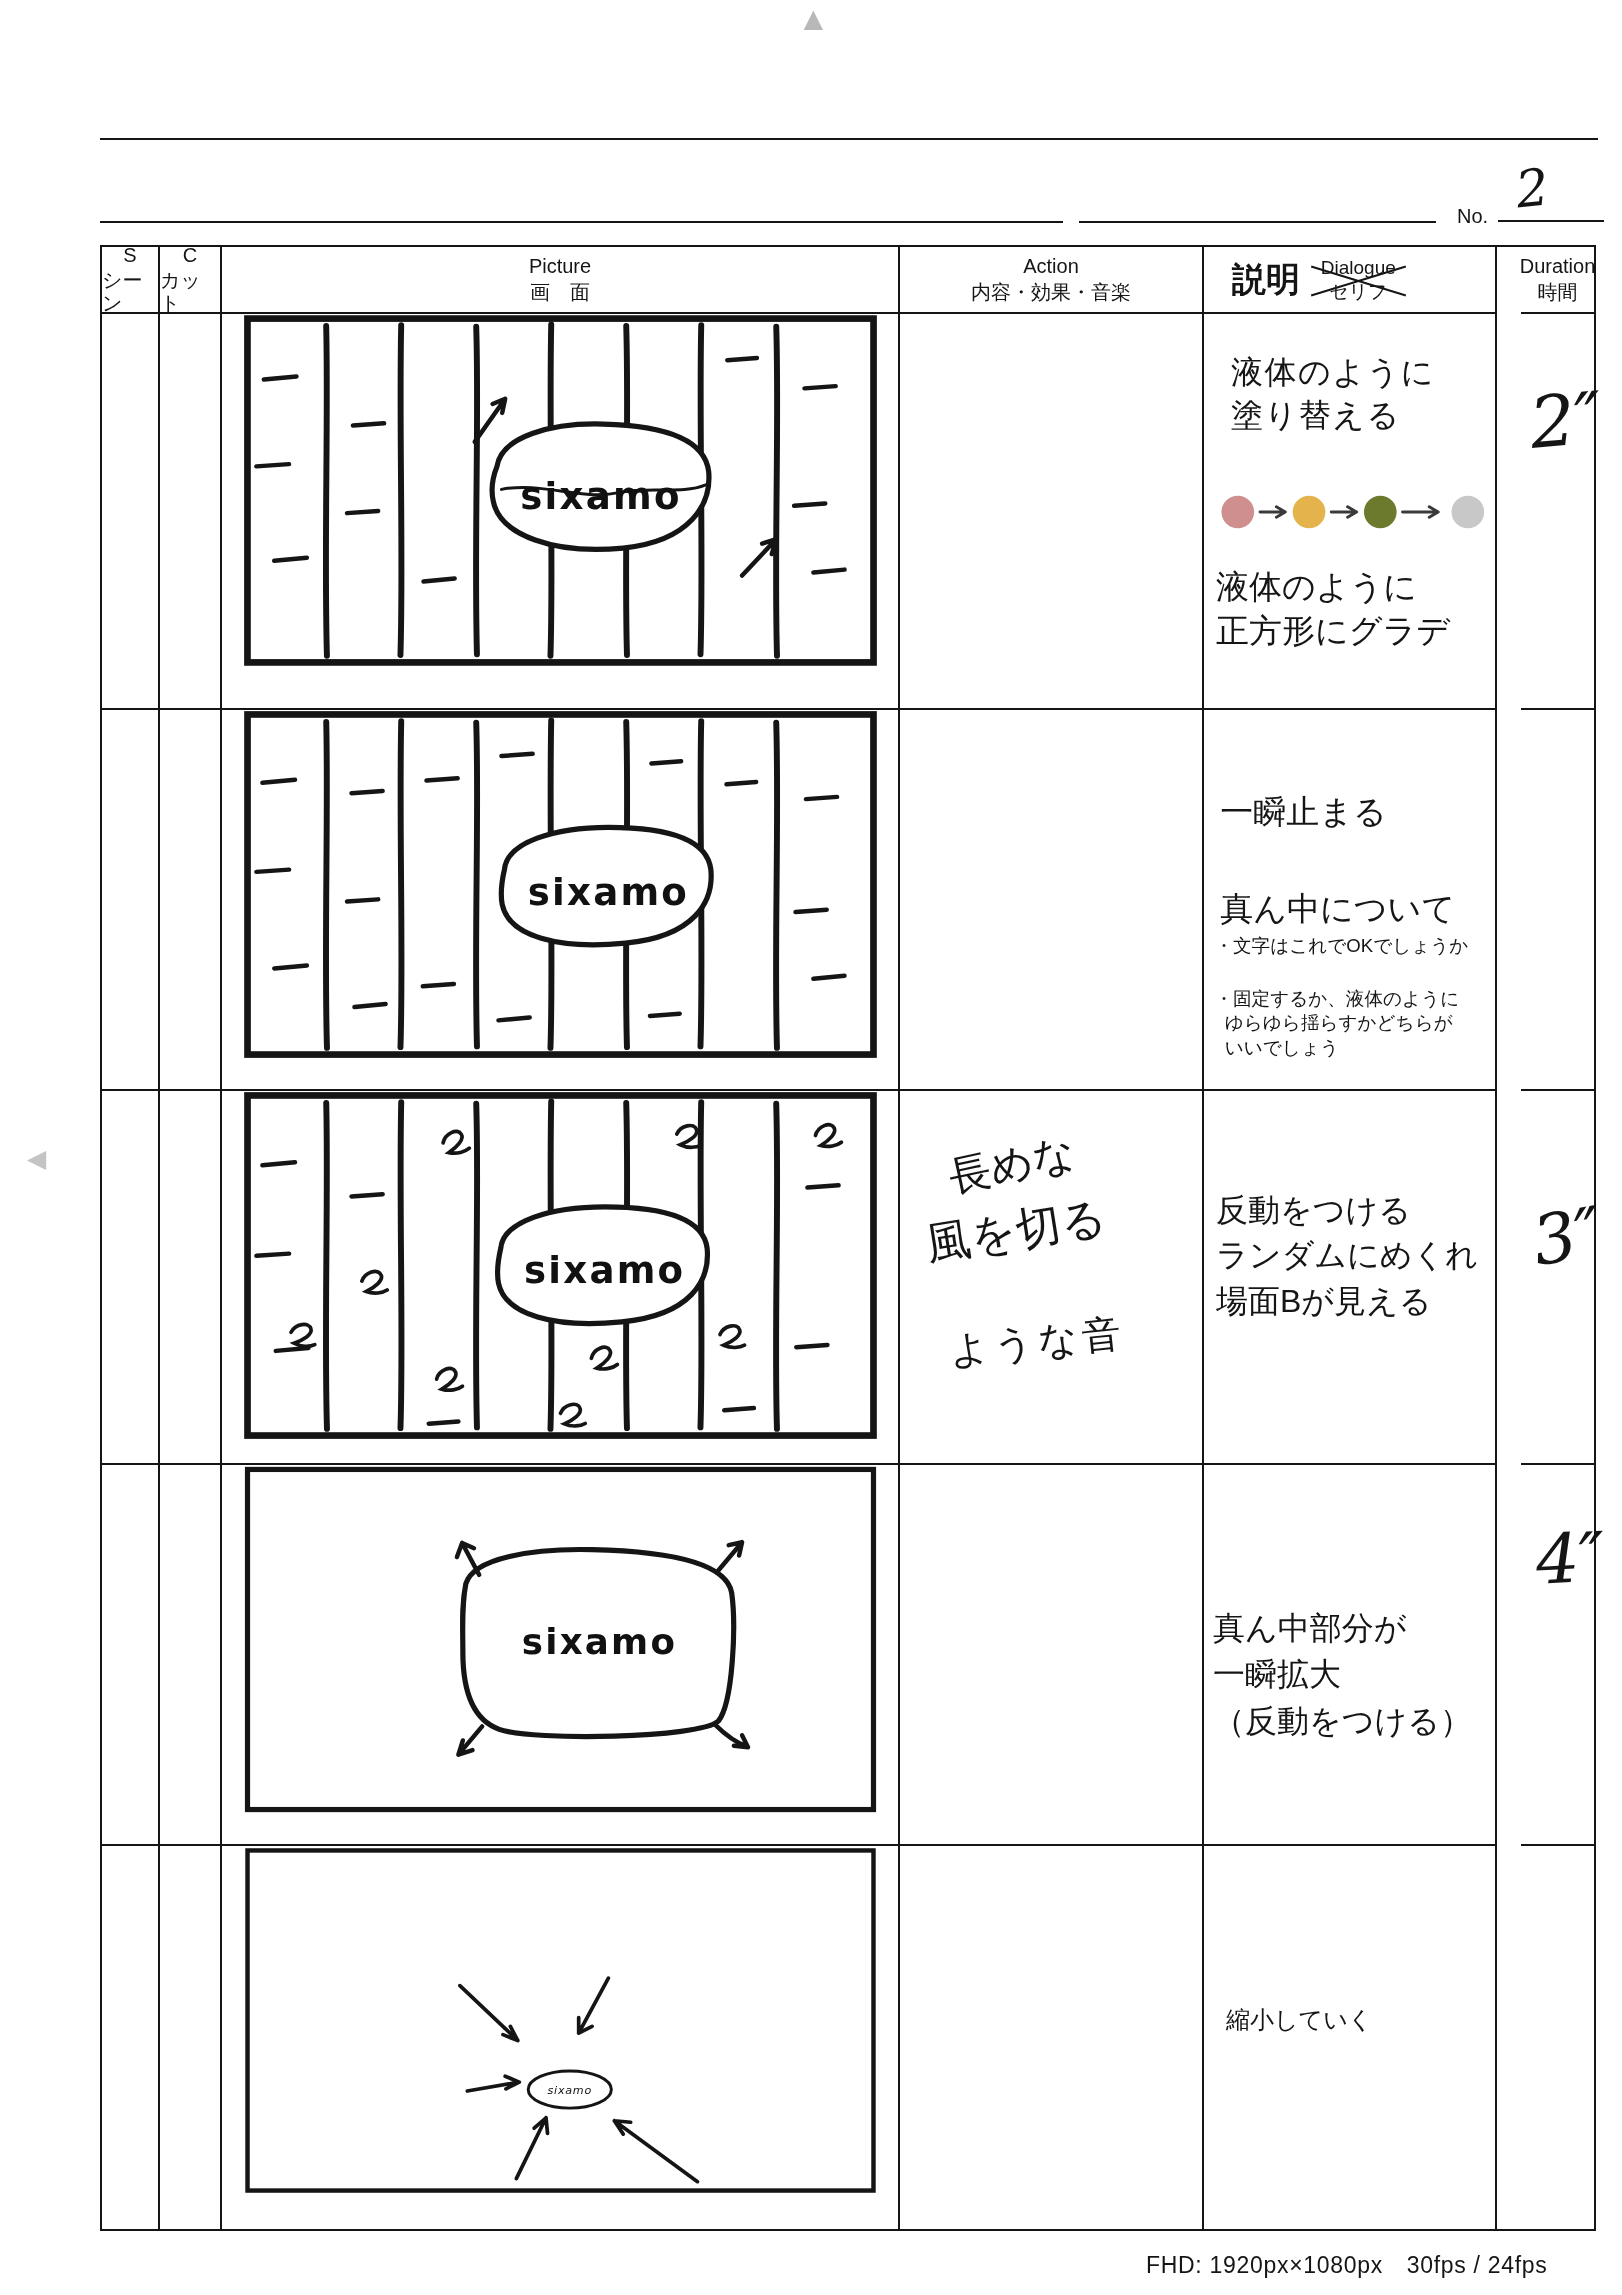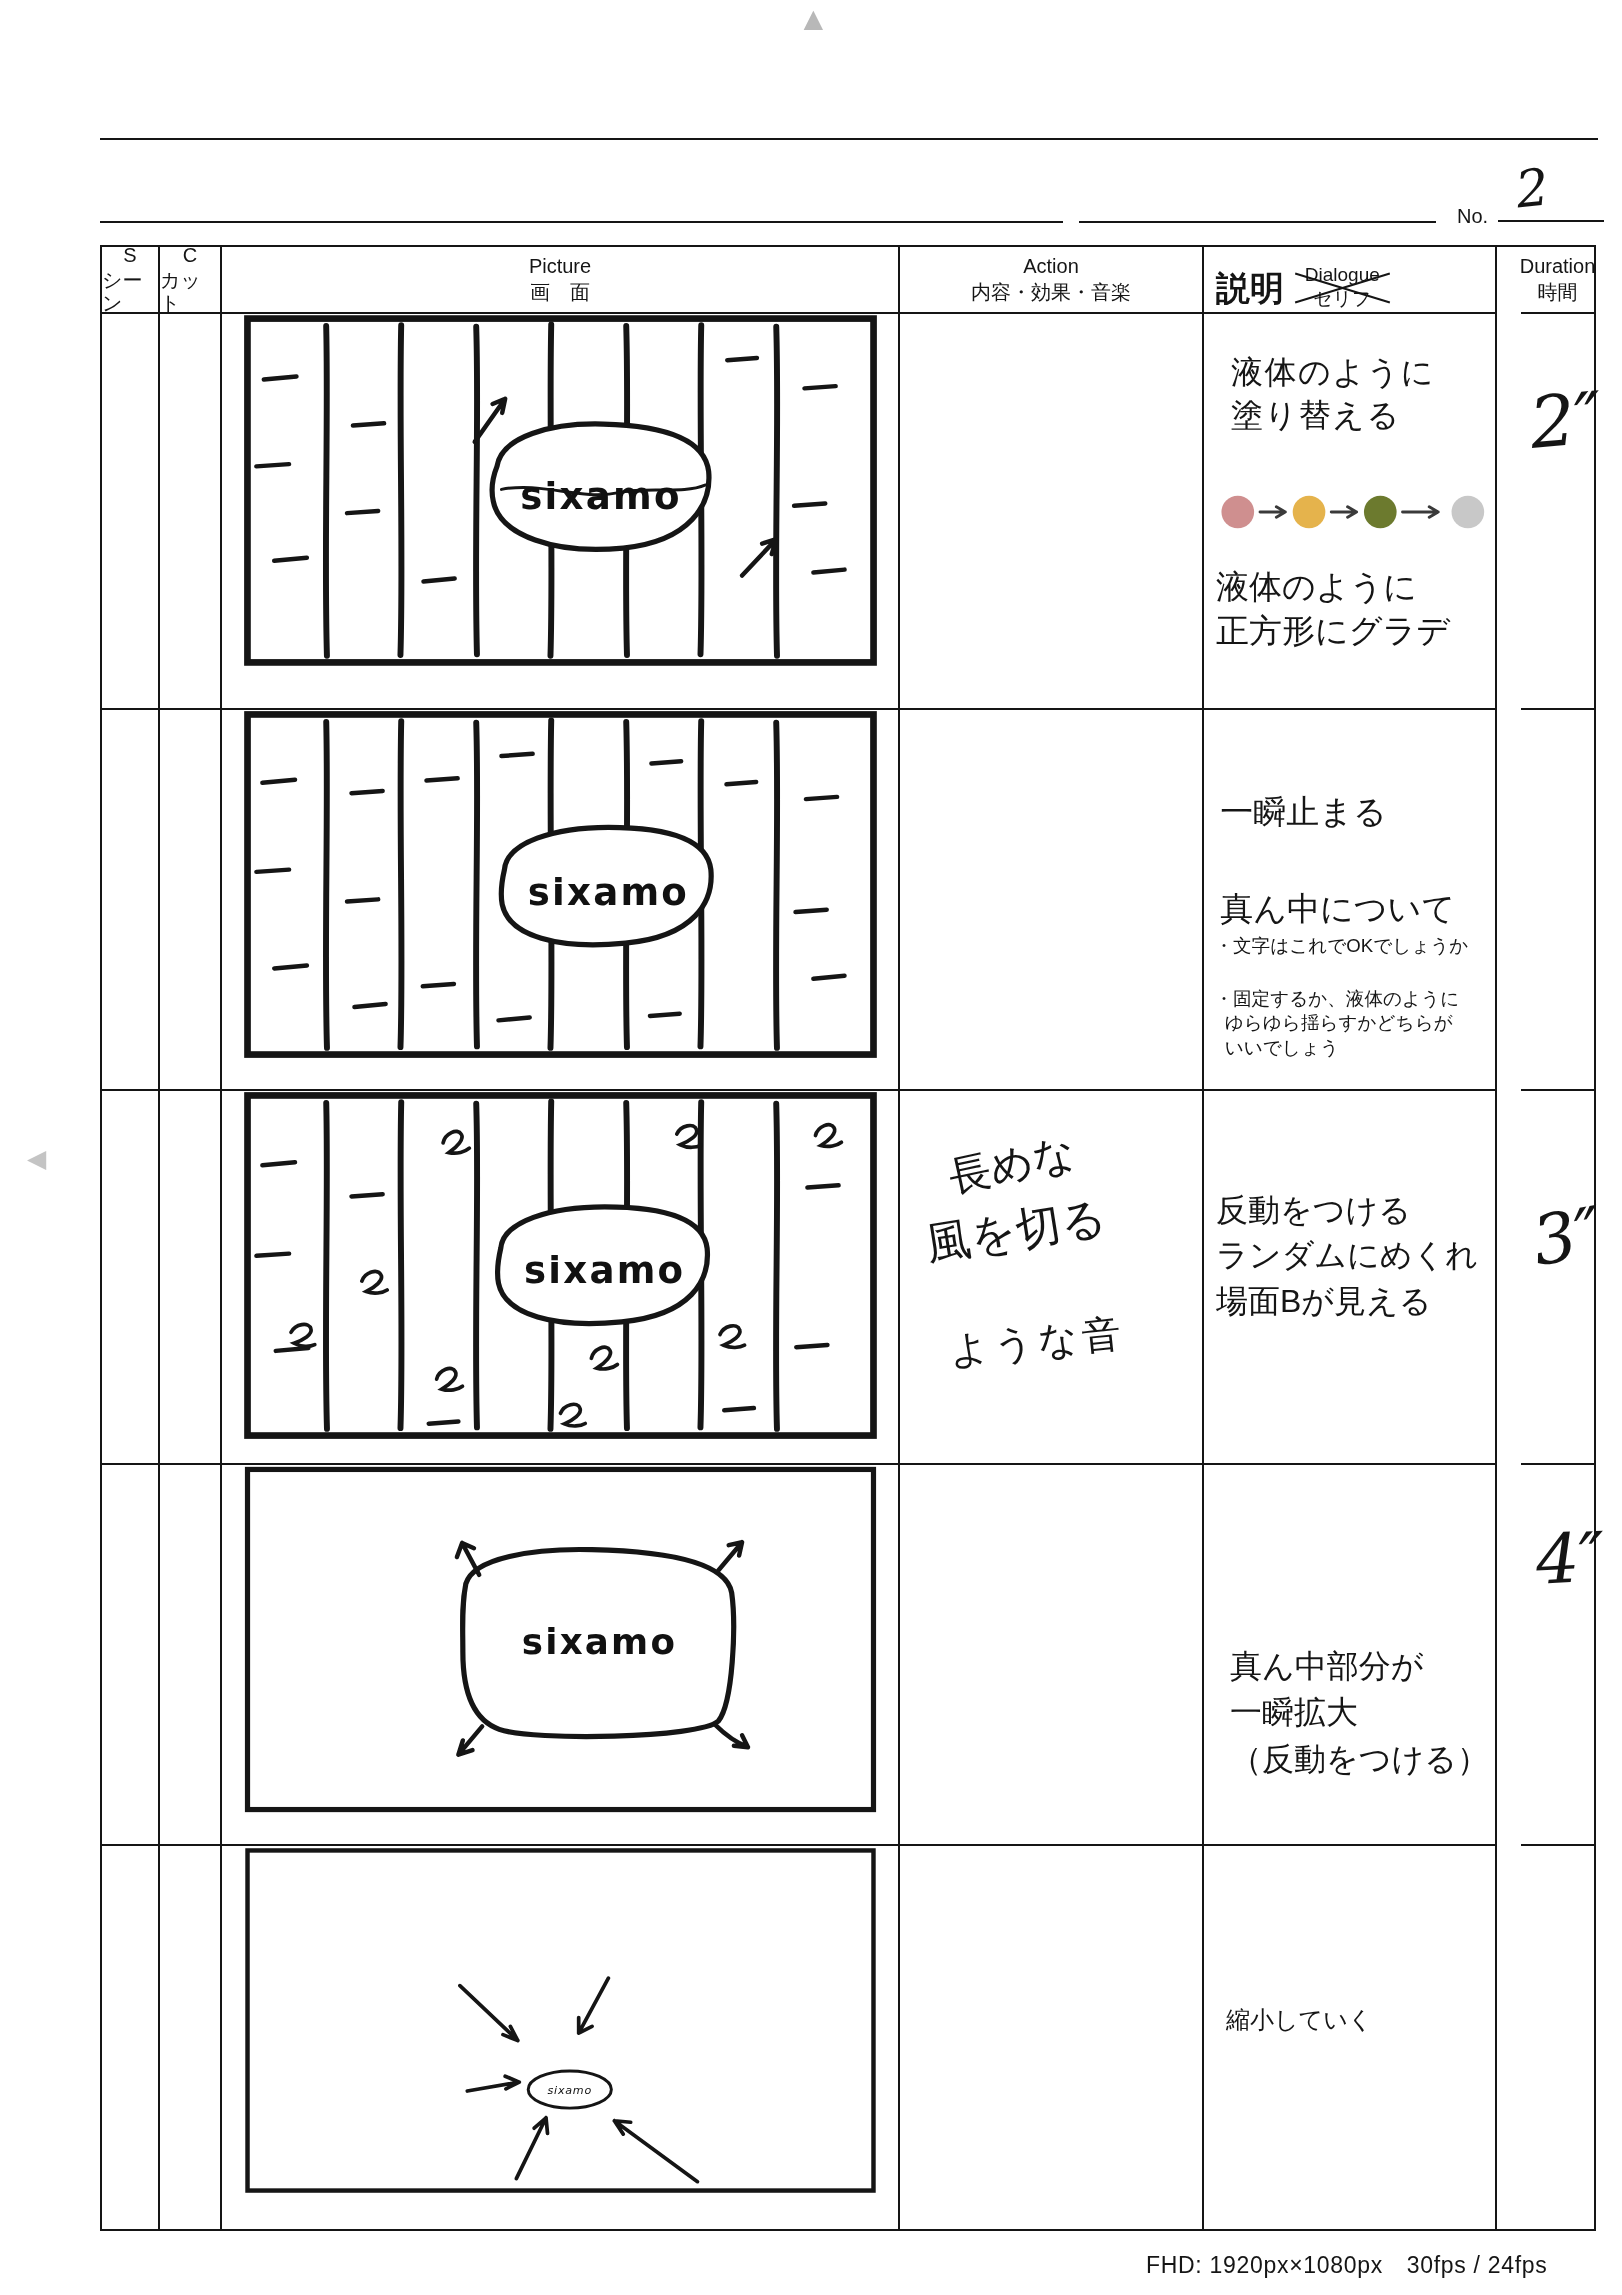--- a/index.html
+++ b/index.html
@@ -27,39 +27,39 @@
     grid-template-rows:67px 396px 381px 374px 381px 383px;
     border:2.2px solid #151515;
   }
   .cell { position:relative; border-right:2.2px solid #151515; border-bottom:2.2px solid #151515; box-sizing:border-box; }
   .cr { border-right:none;margin-left:24px; }
   .cb { border-bottom:none; }
 
   .hcell { display:flex; flex-direction:column; align-items:center; justify-content:center; gap:2.2px; font-size:20px; line-height:1.15; }
   .pcell { display:flex; align-items:flex-start; justify-content:center; }
 
-  .desc-h { display:flex; flex-direction:row; align-items:flex-end; padding-left:12px; gap:16.3px; }
+  .desc-h { display:flex; flex-direction:row; align-items:center; padding-left:28px; gap:16.3px; }
   .desc-big { font-size:34px; font-weight:600; }
   .crossed { position:relative; display:flex; flex-direction:column; align-items:center; font-size:19px; line-height:1.25; padding:1.5px 4.5px; }
   .crossed .x { position:absolute; left:-7.4px; right:-7.4px; top:50%; height:2.2px; background:#151515; }
   .x1 { transform:rotate(17deg); }
   .x2 { transform:rotate(-17deg); }
 
   .n-r1-top    { position:absolute; top:37px;  left:27px; font-size:32px; line-height:1.35; letter-spacing:1.5px; }
   .palette-box { position:absolute; top:177px; left:13.4px; }
   .n-r1-bottom { position:absolute; top:251px; left:12px; font-size:33px; line-height:1.32; }
 
   .n-r2-a     { position:absolute; top:80px; left:16.3px; font-size:33px; }
   .n-r2-b     { position:absolute; top:177px; left:16.3px; font-size:33px; }
   .n-r2-small { position:absolute; top:224px; left:10.4px; font-size:18.6px; line-height:1.32; }
   .n-r2-small .gap { margin-bottom:28px; }
   .n-r2-small .ind { padding-left:10.4px; }
 
   .n-r3 { position:absolute; top:97px; left:12px; font-size:32px; line-height:1.42; }
-  .n-r4 { position:absolute; top:140px; left:26px; font-size:32px; line-height:1.45;margin-top:38px; }
+  .n-r4 { position:absolute; top:140px; left:9px; font-size:32px; line-height:1.45; }
   .n-r5 { position:absolute; top:158px; left:22px; font-size:24px; }
 
   .dur { position:absolute; font-family:"DejaVu Serif",serif; font-style:italic; color:#151515; }
   .dur-1 { top:65px;  left:9px; font-size:71px; transform:rotate(-5deg); }
   .dur-3 { top:106px; left:12px; font-size:68px; transform:rotate(-10deg); }
   .dur-4 { top:54px;  left:15px; font-size:68px; transform:rotate(-3deg); }
 
   .hand { position:absolute; font-weight:500; white-space:nowrap; }
   .h1 { top:46px;  left:48px; font-size:42px; transform:rotate(-12deg); }
   .h2 { top:110px; left:25px; font-size:45px; transform:rotate(-9deg); }

